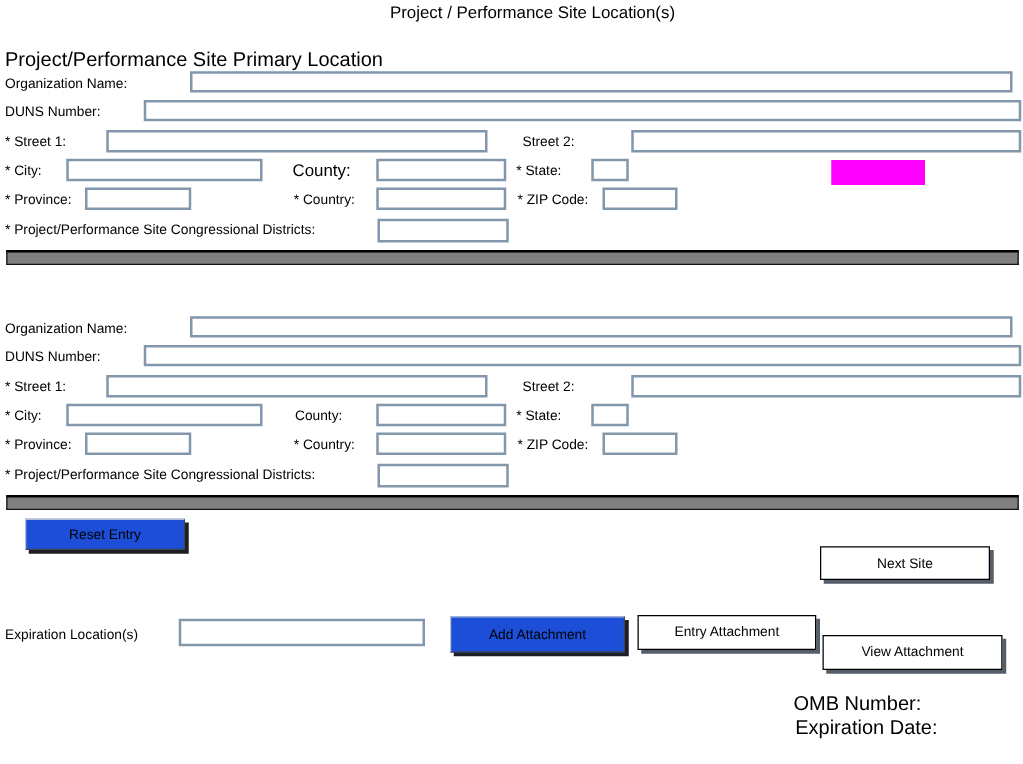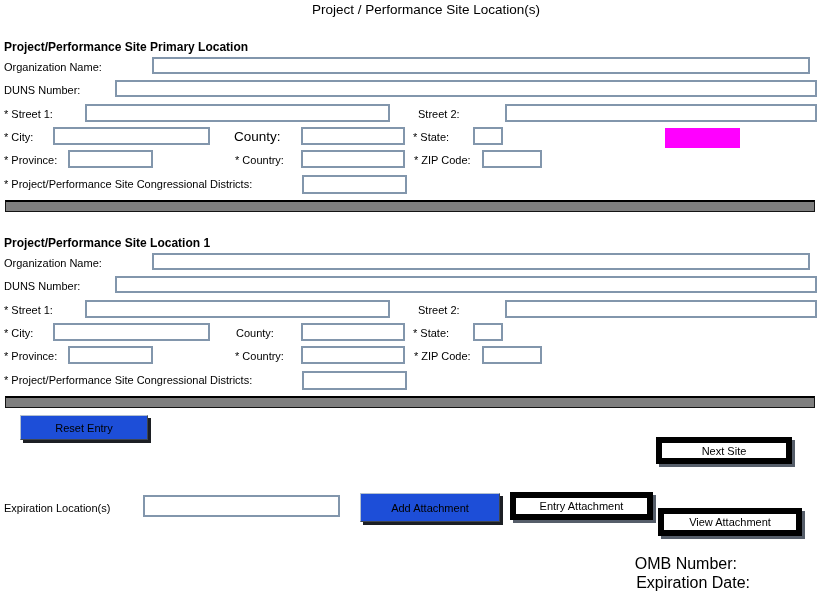--- a/index.html
+++ b/index.html
@@ -1,34 +1,34 @@
 <!DOCTYPE html>
 <html><head>
 <meta charset="utf-8">
 <style>
   html,body{margin:0;padding:0;background:#fff;}
   #page{position:relative;width:818px;height:611px;background:#ffffff;
         font-family:"Liberation Sans",sans-serif;color:#000;overflow:hidden;}
   .title{position:absolute;left:0;top:2px;width:818px;text-align:center;
          font-size:13.5px;font-weight:normal;margin-left:17px;}
-  .hdr{position:absolute;font-size:12px;font-weight:bold;white-space:nowrap;}
+  .hdr{position:absolute;font-size:16px;font-weight:normal;white-space:nowrap;}
   .lbl{position:absolute;font-size:11px;white-space:nowrap;line-height:13px;}
   .lbl-lg{font-size:13.5px;line-height:15px;}
   .field{position:absolute;background:#fff;border:2px solid #8296AC;
          box-sizing:border-box;font:11px "Liberation Sans",sans-serif;
          padding:0 3px;outline:none;}
   .bar{position:absolute;background:#7F7F7F;border:1px solid #141414;
        border-top:2px solid #000;box-sizing:border-box;}
   .btn{position:absolute;font-family:"Liberation Sans",sans-serif;font-size:11px;
        display:flex;align-items:center;justify-content:center;cursor:pointer;
        box-sizing:border-box;white-space:nowrap;}
   .btn-blue{background:#1d4ed8;border:1px solid #3F4650;
             border-top-color:#B3C0CF;border-left-color:#B3C0CF;
             box-shadow:3px 3px 0 #1C1F24;}
-  .btn-white{background:#FFFFFF;border:6px solid #000000;
+  .btn-white{background:#FFFFFF;border:1px solid #000000;
              box-shadow:3px 3px 0 #565E6A;text-align:right;}
   .highlight{position:absolute;background:#FF00FF;}
   .foot{position:absolute;font-size:16px;text-align:right;white-space:nowrap;}
 </style>
 </head>
 <body>
 
 <div id="page">
 
   <div class="title">Project / Performance Site Location(s)</div>
@@ -59,21 +59,20 @@
   <div class="lbl" style="left:235px;top:154px;">* Country:</div>
   <input class="field" style="left: 301px; top: 150px; width: 104px; height: 18px;" type="text" value="">
   <div class="lbl" style="left:414px;top:154px;">* ZIP Code:</div>
   <input class="field" style="left: 482px; top: 150px; width: 60px; height: 18px;" type="text" value="">
 
   <div class="lbl" style="left:4px;top:178px;">* Project/Performance Site Congressional Districts:</div>
   <input class="field" style="left: 302px; top: 175px; width: 105px; height: 19px;" type="text" value="">
 
   <div class="bar" style="left:5px;top:200px;width:810px;height:12px;"></div>
 
-  <div class="hdr" style="left:4px;top:236px;">Project/Performance Site Location 1</div>
 
   <div class="lbl" style="left:4px;top:257px;">Organization Name:</div>
   <input class="field" style="left: 152px; top: 253px; width: 658px; height: 17px;" type="text" value="">
 
   <div class="lbl" style="left:4px;top:280px;">DUNS Number:</div>
   <input class="field" style="left: 115px; top: 276px; width: 702px; height: 17px;" type="text" value="">
 
   <div class="lbl" style="left:4px;top:304px;">* Street 1:</div>
   <input class="field" style="left: 85px; top: 300px; width: 305px; height: 18px;" type="text" value="">
   <div class="lbl" style="left:418px;top:304px;">Street 2:</div>

